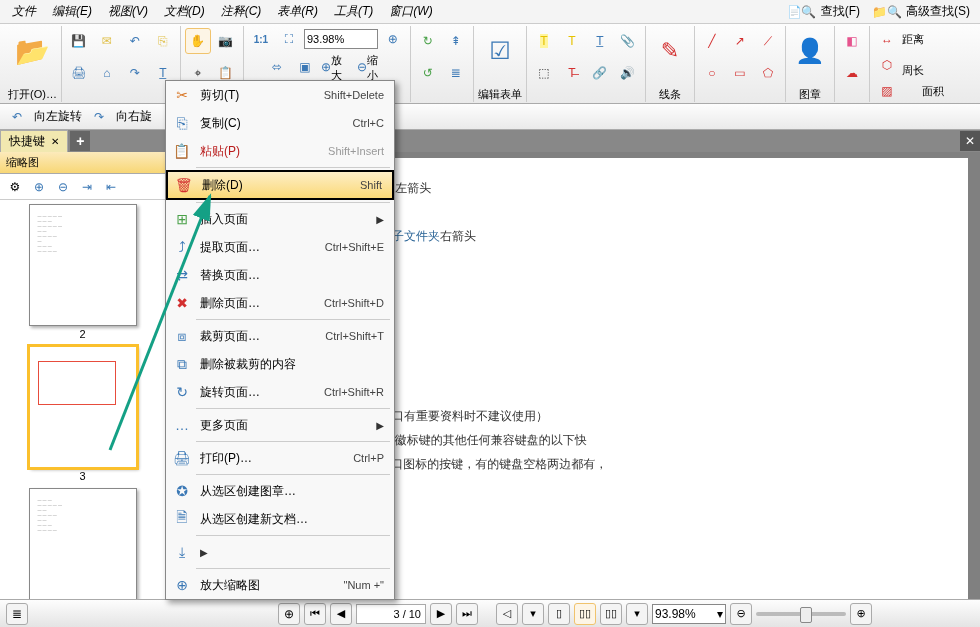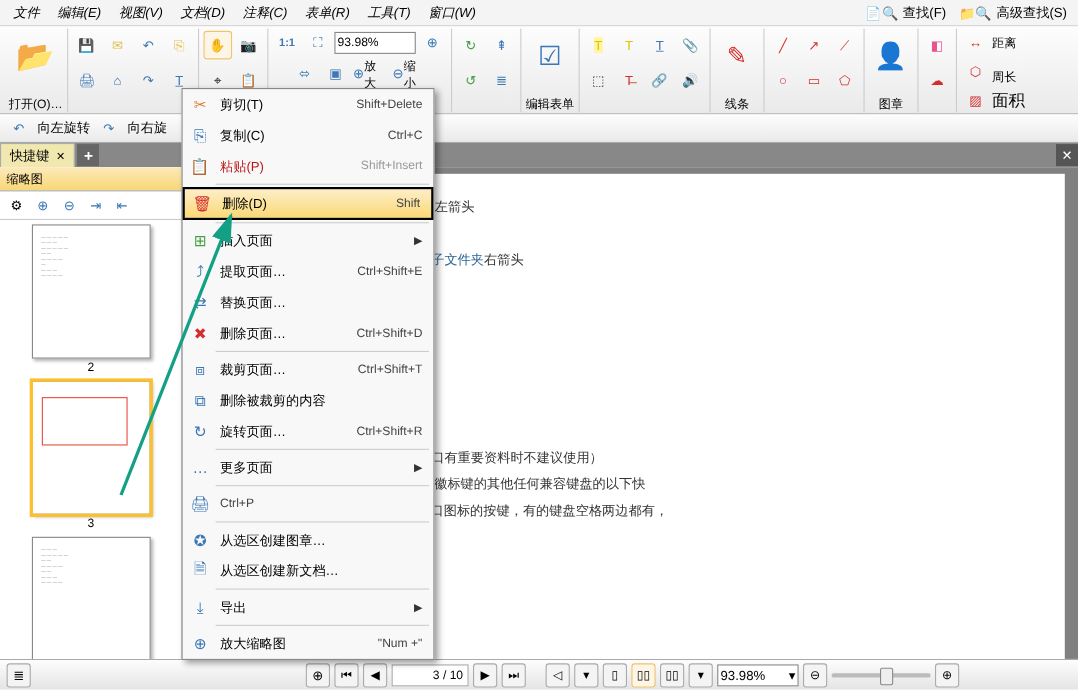--- a/index.html
+++ b/index.html
@@ -290,21 +290,21 @@
       <div style="display:flex;align-items:center;gap:2px;">
           <div class="tbtn">
             <i class="ic" style="color:#d32f2f;">⬡</i>
           </div>
           <span style="font-size:11px;margin-top:11px;">周长</span>
         </div>
       <div style="display:flex;align-items:center;gap:2px;">
           <div class="tbtn">
             <i class="ic" style="color:#d32f2f;">▨</i>
           </div>
-          <span style="font-size:15px;">面积</span>
+          <span style="font-size:11px;margin-left:20px;">面积</span>
         </div>
     </div>
   </div>
 </div>
 
 <div class="toolbar2">
   <div class="tbtn">
       <i class="ic" style="color:#3b78b5;">↶</i>
     </div>
   <span>向左旋转</span>
@@ -471,35 +471,35 @@
     </div>
   <div class="cm-sep"></div>
   <div class="cm-item">
       <span class="cm-icon" style="color:#3b78b5;">…</span>
       <span class="cm-label">更多页面</span>
       <span class="cm-arrow">▶</span>
     </div>
   <div class="cm-sep"></div>
   <div class="cm-item">
       <span class="cm-icon" style="color:#3b78b5;">🖨</span>
+      <span class="cm-label">打印(P)…</span>
       <span class="cm-shortcut">Ctrl+P</span>
     </div>
   <div class="cm-sep"></div>
   <div class="cm-item">
       <span class="cm-icon" style="color:#3b78b5;">✪</span>
       <span class="cm-label">从选区创建图章…</span>
     </div>
   <div class="cm-item">
       <span class="cm-icon" style="color:#3b78b5;">🗎</span>
       <span class="cm-label">从选区创建新文档…</span>
     </div>
   <div class="cm-sep"></div>
   <div class="cm-item">
       <span class="cm-icon" style="color:#3b78b5;">⤓</span>
-      <span class="cm-label">导出</span>
       <span class="cm-arrow">▶</span>
     </div>
   <div class="cm-sep"></div>
   <div class="cm-item">
       <span class="cm-icon" style="color:#3b78b5;">⊕</span>
       <span class="cm-label">放大缩略图</span>
       <span class="cm-shortcut">"Num +"</span>
     </div>
 </div>
 

